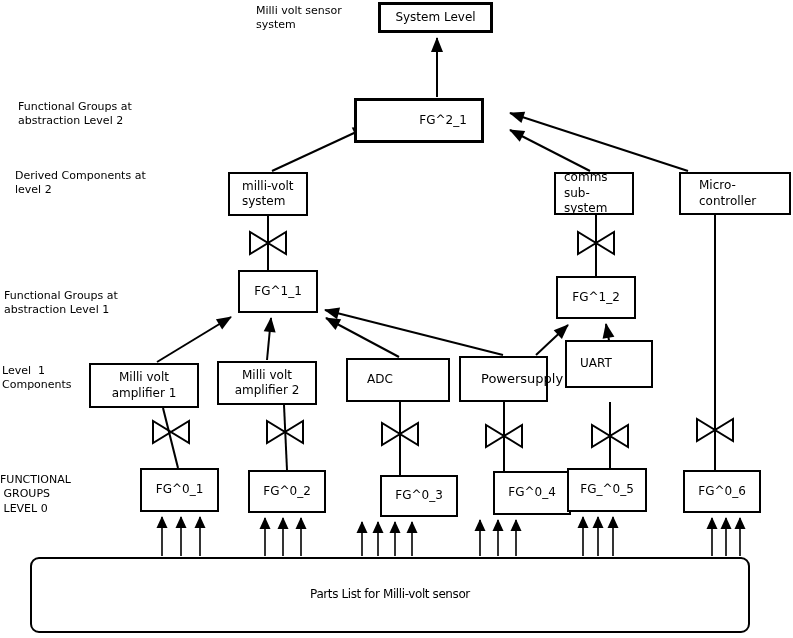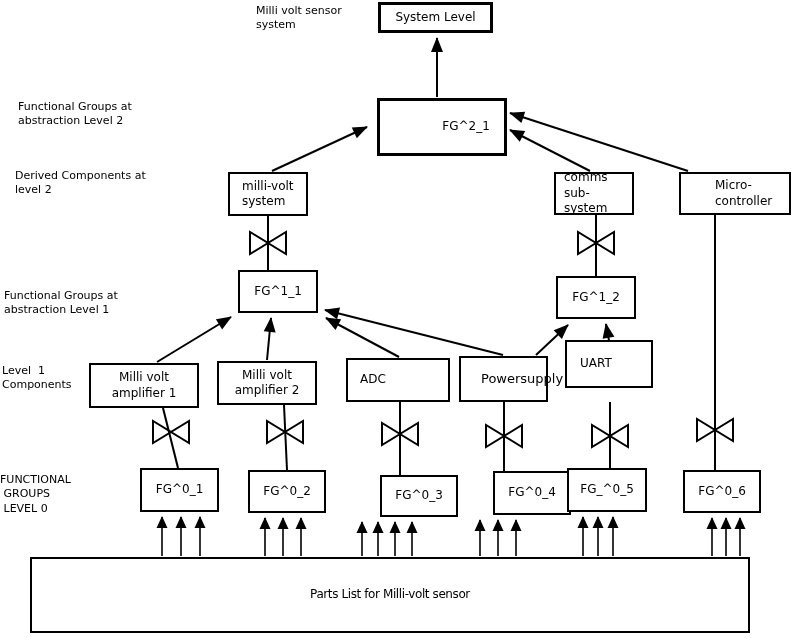--- a/index.html
+++ b/index.html
@@ -108,42 +108,42 @@
 level 2</div>
   <div class="lbl" style="left:4px;top:289px;">Functional Groups at
 abstraction Level 1</div>
   <div class="lbl" style="left:2px;top:364px;">Level &nbsp;1
 Components</div>
   <div class="lbl" style="left:0px;top:473px;">FUNCTIONAL
  GROUPS
  LEVEL 0</div>
 
   <div class="box c thick" style="left:378px;top:2px;width:115px;height:31px;">System Level</div>
-  <div class="box c thick" style="left:377px;top:98px;width:130px;height:58px;padding-left:48px;">FG^2_1</div>
+  <div class="box c thick" style="left:354px;top:98px;width:130px;height:45px;padding-left:48px;">FG^2_1</div>
 
   <div class="box" style="left:228px;top:172px;width:80px;height:44px;padding-left:12px;">milli-volt
 system</div>
   <div class="box" style="left:554px;top:172px;width:80px;height:43px;padding-left:8px;">comms
 sub-system</div>
-  <div class="box" style="left:679px;top:172px;width:112px;height:43px;padding-left:34px;">Micro-
+  <div class="box" style="left:679px;top:172px;width:112px;height:43px;padding-left:18px;">Micro-
 controller</div>
 
   <div class="box c" style="left:238px;top:270px;width:80px;height:43px;">FG^1_1</div>
   <div class="box c" style="left:556px;top:276px;width:80px;height:43px;">FG^1_2</div>
 
   <div class="box c" style="left:89px;top:363px;width:110px;height:45px;">Milli volt
 amplifier 1</div>
   <div class="box c" style="left:217px;top:361px;width:100px;height:44px;">Milli volt
 amplifier 2</div>
-  <div class="box" style="left:346px;top:358px;width:104px;height:44px;padding-left:12px;">ADC</div>
+  <div class="box" style="left:346px;top:358px;width:104px;height:44px;padding-left:19px;">ADC</div>
   <div class="box" style="left:459px;top:356px;width:89px;height:46px;padding-left:20px;font-size:13px;">Powersupply</div>
   <div class="box" style="left:565px;top:340px;width:88px;height:48px;padding-left:13px;">UART</div>
 
   <div class="box c" style="left:140px;top:468px;width:79px;height:44px;">FG^0_1</div>
   <div class="box c" style="left:248px;top:470px;width:78px;height:43px;">FG^0_2</div>
   <div class="box c" style="left:352px;top:475px;width:78px;height:42px;margin-left:28px;">FG^0_3</div>
   <div class="box c" style="left:455px;top:471px;width:78px;height:44px;margin-left:38px;">FG^0_4</div>
   <div class="box c" style="left:567px;top:468px;width:80px;height:44px;">FG_^0_5</div>
   <div class="box c" style="left:683px;top:470px;width:78px;height:43px;">FG^0_6</div>
 
-  <div class="box c parts-text" style="left:30px;top:557px;width:720px;height:76px;">Parts List for Milli-volt sensor</div>
+  <div class="box c parts-text" style="left:30px;top:557px;width:720px;height:76px;border-radius:9px;">Parts List for Milli-volt sensor</div>
 
 </div>
 
 </body></html>

